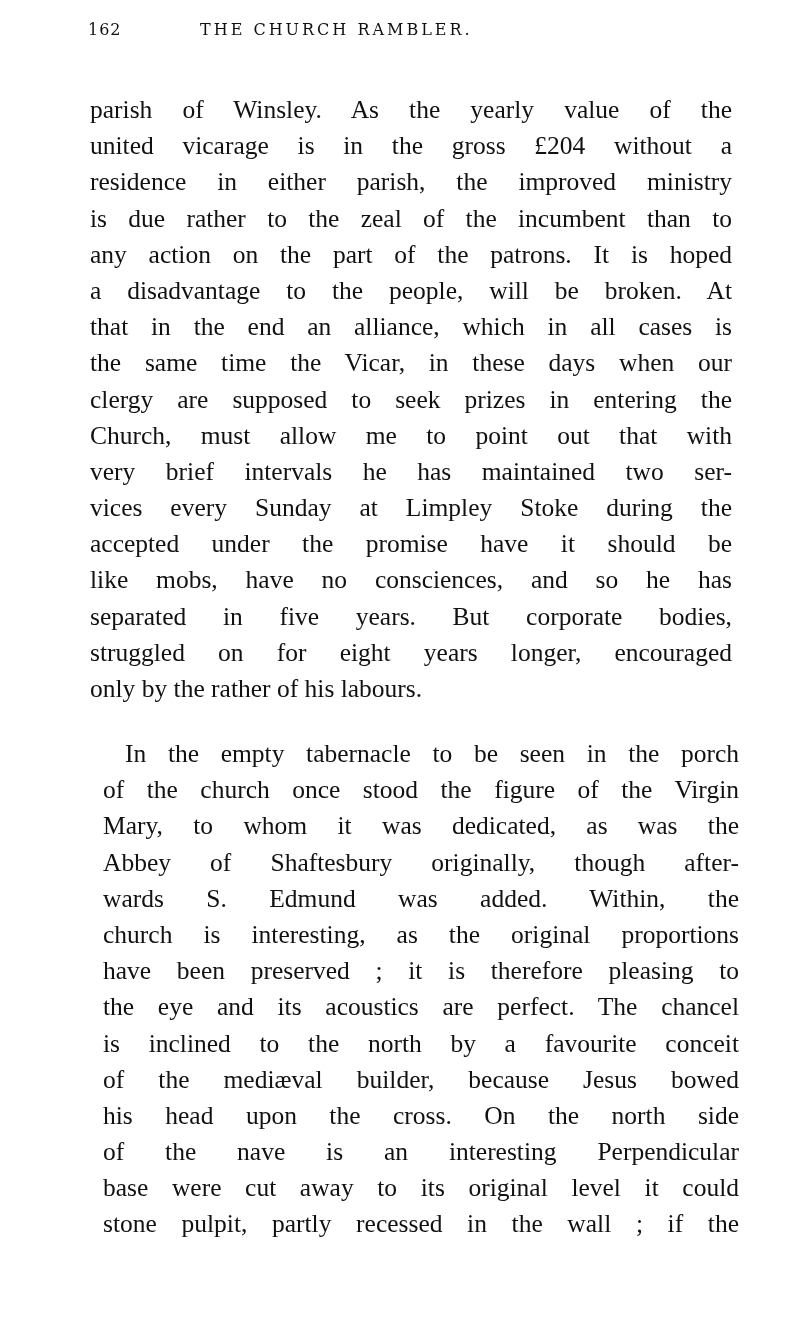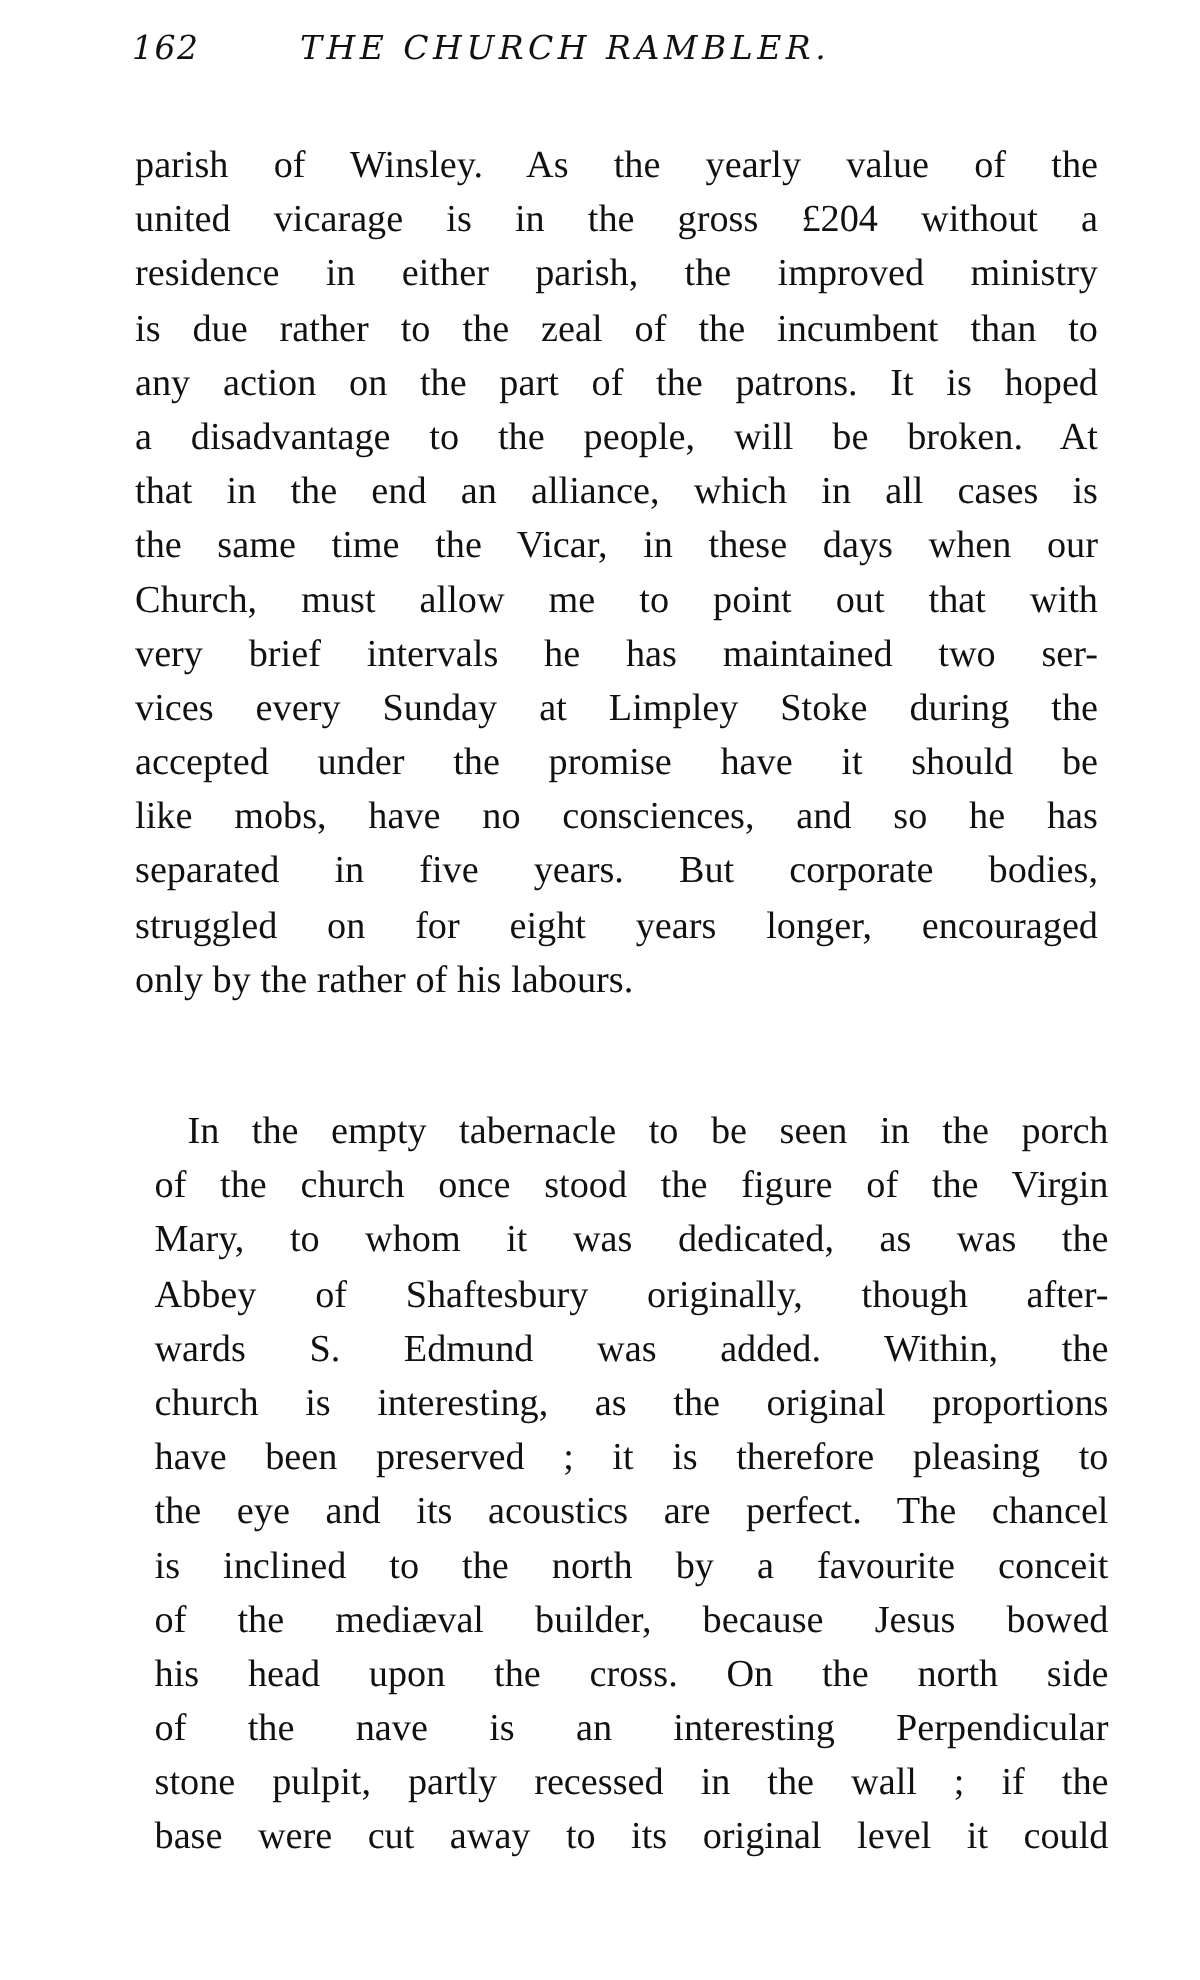--- a/index.html
+++ b/index.html
@@ -21,22 +21,21 @@
       width: 800px; height: 1320px;
       background: #ffffff;
     }
     .running-head {
       position: absolute;
       top: 20px;
       left: 88px;
       width: 560px;
       height: 36px;
       font-family: "DejaVu Serif", "Liberation Serif", serif;
-      font-style: italic;
-      font-size: 22px;
+      font-size: 16px;
       letter-spacing: 1px;
       white-space: nowrap;
     }
     .page-number {
       position: absolute;
       left: 0;
       top: 0;
     }
     .running-title {
       position: absolute;
@@ -79,20 +78,21 @@
 
   <div class="para para-1">
     <span class="line">parish of Winsley.  As the yearly value of the</span>
     <span class="line">united vicarage is in the gross £204 without a</span>
     <span class="line">residence in either parish, the improved ministry</span>
     <span class="line">is due rather to the zeal of the incumbent than to</span>
     <span class="line">any action on the part of the patrons.  It is hoped</span>
     <span class="line">a disadvantage to the people, will be broken.  At</span>
     <span class="line">that in the end an alliance, which in all cases is</span>
     <span class="line">the same time the Vicar, in these days when our</span>
+    <span class="line">clergy are supposed to seek prizes in entering the</span>
     <span class="line">Church, must allow me to point out that with</span>
     <span class="line">very brief intervals he has maintained two ser-</span>
     <span class="line">vices every Sunday at Limpley Stoke during the</span>
     <span class="line">accepted under the promise have it should be</span>
     <span class="line">like mobs, have no consciences, and so he has</span>
     <span class="line">separated in five years.  But corporate bodies,</span>
     <span class="line">struggled on for eight years longer, encouraged</span>
     <span class="line last">only by the rather of his labours.</span>
   </div>
 
@@ -102,17 +102,17 @@
     <span class="line">Mary, to whom it was dedicated, as was the</span>
     <span class="line">Abbey of Shaftesbury originally, though after-</span>
     <span class="line">wards S. Edmund was added.  Within, the</span>
     <span class="line">church is interesting, as the original proportions</span>
     <span class="line">have been preserved ; it is therefore pleasing to</span>
     <span class="line">the eye and its acoustics are perfect.  The chancel</span>
     <span class="line">is inclined to the north by a favourite conceit</span>
     <span class="line">of the mediæval builder, because Jesus bowed</span>
     <span class="line">his head upon the cross.  On the north side</span>
     <span class="line">of the nave is an interesting Perpendicular</span>
+    <span class="line">base were cut away to its original level it could</span>
     <span class="line">stone pulpit, partly recessed in the wall ; if the</span>
-    <span class="line">base were cut away to its original level it could</span>
   </div>
 
 </div>
 
 </body></html>

